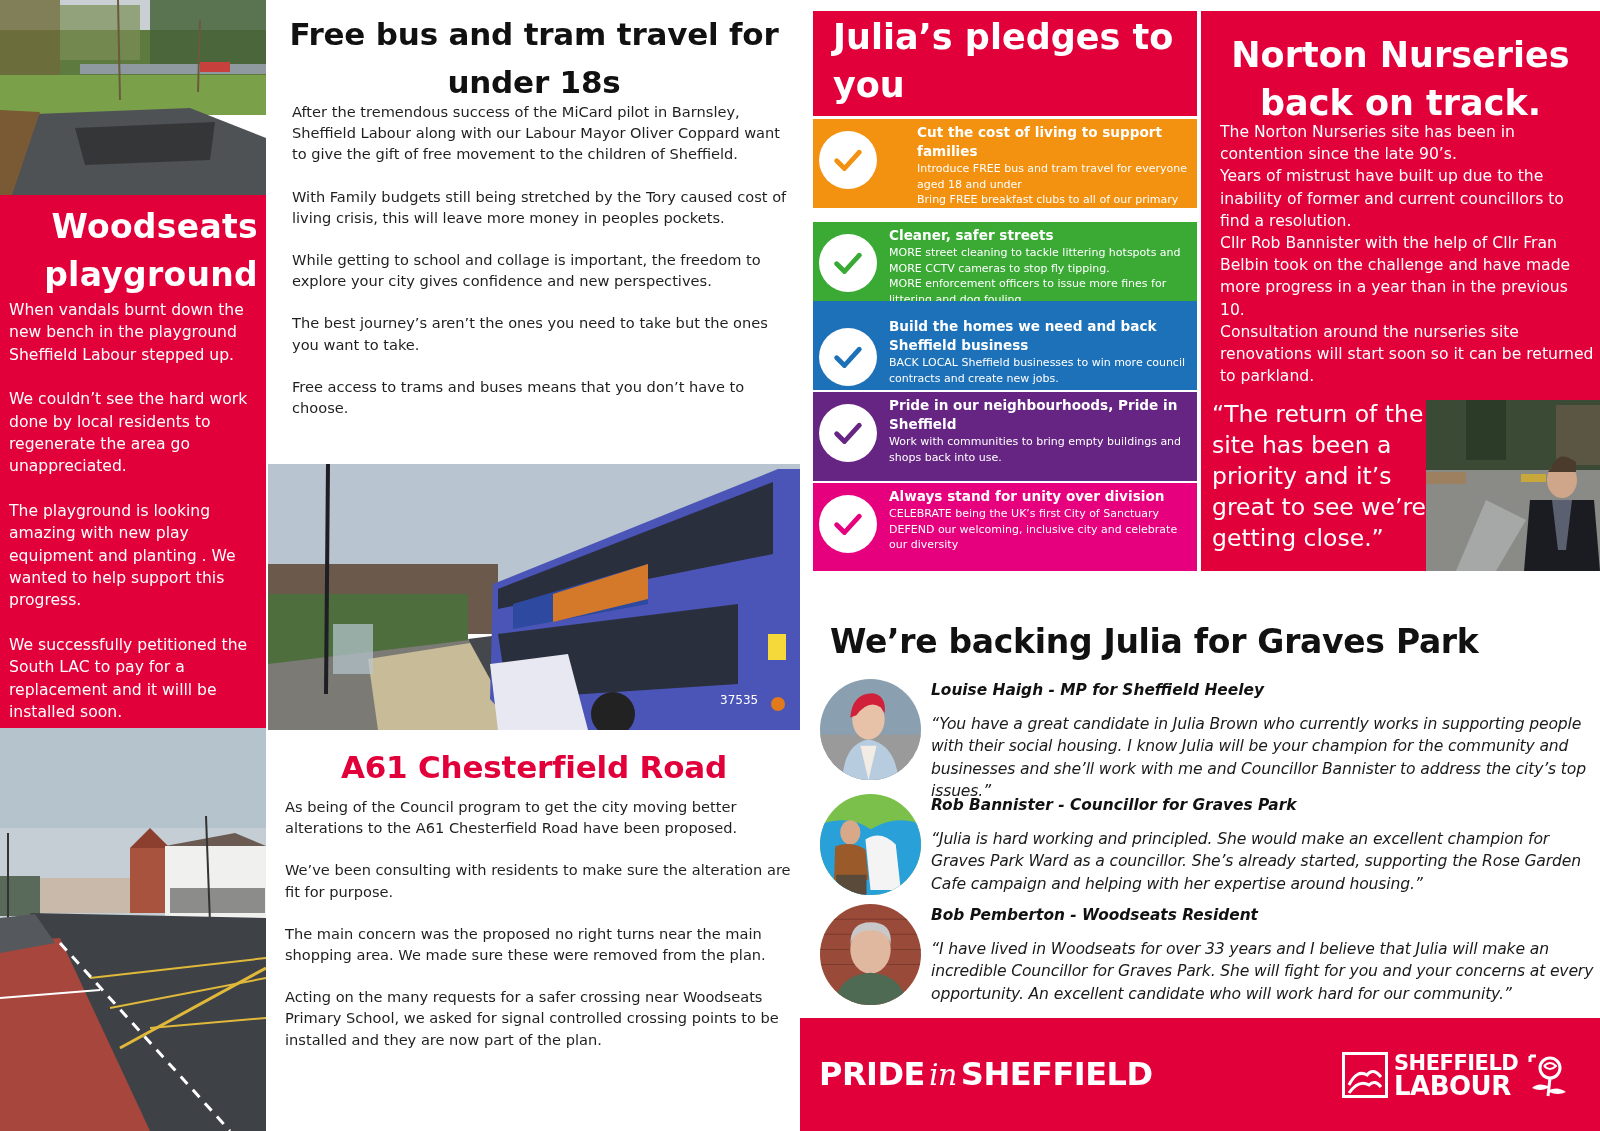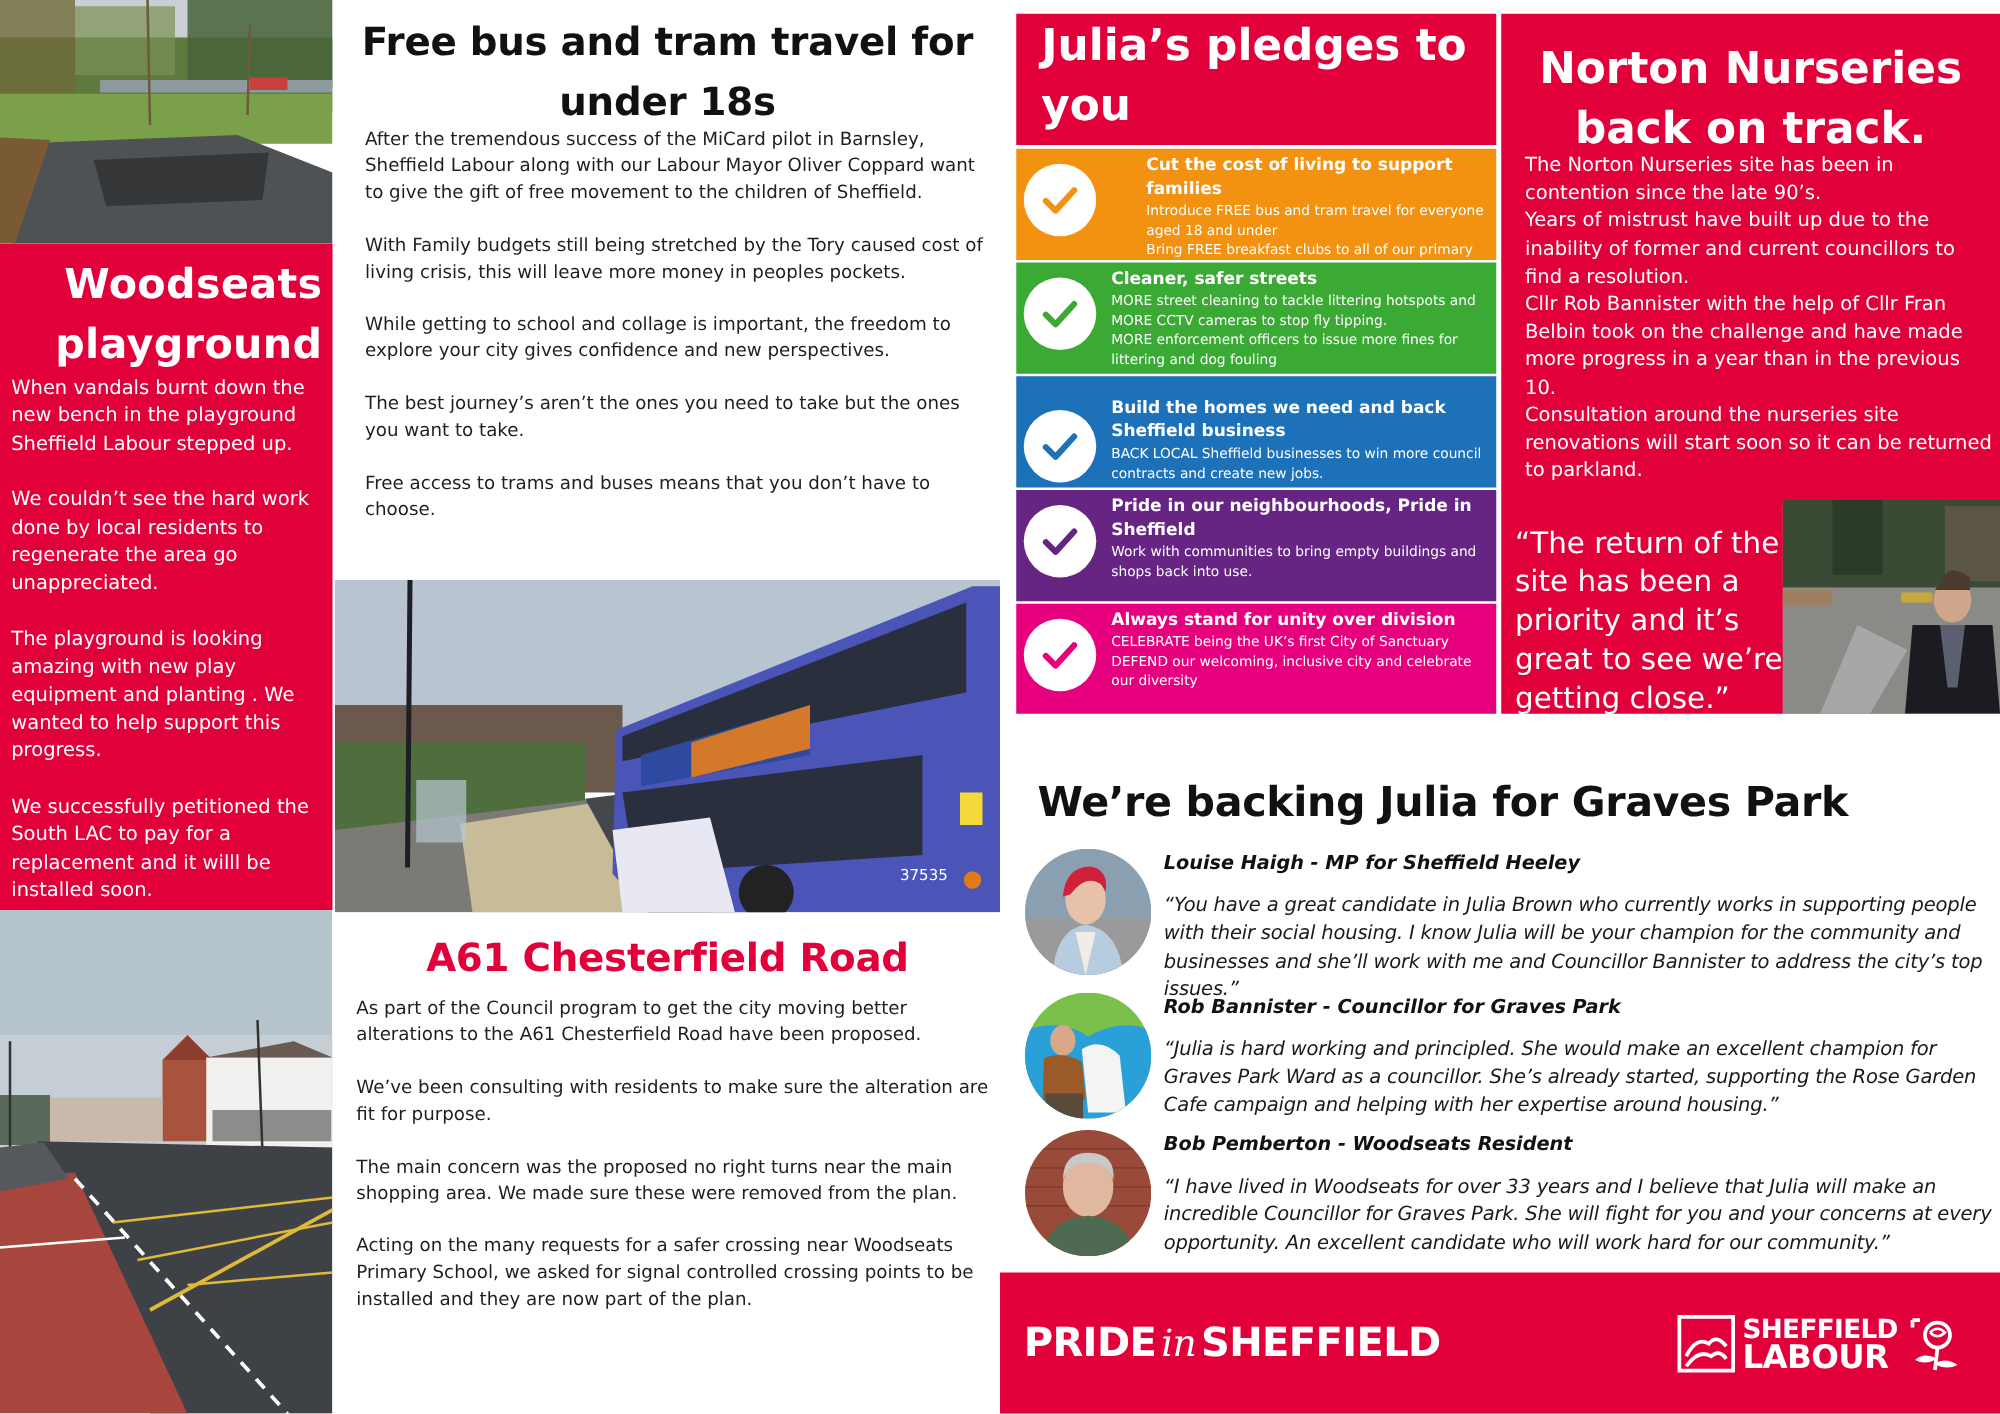--- a/index.html
+++ b/index.html
@@ -28,32 +28,32 @@
   
   #pledges-header { left: 813px; top: 11px; width: 384px; height: 105px; padding-top: 2px; }
   #pledges-title { font-weight: bold; font-size: 35px; line-height: 48px; text-align: left; color: #fff; padding-left: 20px; }
   .pledge { position: absolute; left: 813px; width: 384px; display: flex; align-items: flex-start; padding: 4px 8px 4px 6px; }
   .pledge .check { flex: 0 0 58px; height: 58px; border-radius: 50%; background: #fff; margin-right: 12px; display: flex; align-items: center; justify-content: center; }
   .pledge .check svg { width: 34px; height: 34px; }
   .pledge .ptext { flex: 1; color: #fff; }
   .pledge .ptitle { font-weight: bold; font-size: 13.6px; line-height: 19px; }
   .pledge .pline { font-size: 11px; line-height: 15.5px; }
   #pledge-0 { top: 119px; height: 89px; background: #f39110; gap: 28px; }
-  #pledge-1 { top: 210px; height: 89px; background: #3aaa35; }
+  #pledge-1 { top: 222px; height: 89px; background: #3aaa35; }
   #pledge-2 { top: 301px; height: 89px; background: #1d71b8; align-items: flex-end; }
   #pledge-3 { top: 392px; height: 89px; background: #662483; }
   #pledge-4 { top: 483px; height: 88px; background: #e6007e; }
   #pledge-0 .check, #pledge-1 .check, #pledge-2 .check, #pledge-3 .check, #pledge-4 .check { margin-top: 8px; }
 
   
   #norton-panel { left: 1201px; top: 11px; width: 399px; height: 560px; }
   #norton-title { position: absolute; left: 0; top: 20px; width: 399px; font-weight: bold; font-size: 35px; line-height: 48px; text-align: center; color: #fff; }
   #norton-body { position: absolute; left: 19px; top: 110px; width: 375px; }
   #norton-body p { font-size: 15.6px; line-height: 22.2px; color: #fff; }
-  #norton-quote { position: absolute; left: 11px; top: 388px; width: 220px; font-size: 23.5px; line-height: 31px; color: #fff; margin-top: 20px; }
+  #norton-quote { position: absolute; left: 11px; top: 388px; width: 220px; font-size: 23.5px; line-height: 31px; color: #fff; }
   #norton-photo { left: 1426px; top: 400px; width: 174px; height: 171px; }
 
   
   #backing-title { left: 830px; top: 620px; width: 760px; font-weight: bold; font-size: 33px; line-height: 44px; color: #111; letter-spacing: -0.3px; }
   .endorse { position: absolute; left: 820px; width: 780px; }
   .endorse .avatar { position: absolute; left: 0; top: 0; width: 101px; height: 101px; border-radius: 50%; overflow: hidden; }
   .endorse .avatar svg { width: 100%; height: 100%; display: block; }
   .endorse .etext { position: absolute; left: 111px; top: 0; width: 665px; font-style: italic; }
   .endorse .ename { font-weight: bold; font-size: 15.4px; line-height: 22px; color: #111; }
   .endorse .equote { font-size: 15.6px; line-height: 22.4px; color: #1a1a1a; letter-spacing: -0.15px; margin-top: 12px; }
@@ -153,21 +153,21 @@
     <polygon points="222,200 300,190 320,266 230,266" fill="#e8e8f2"></polygon>
     <circle cx="345" cy="250" r="22" fill="#222"></circle>
     <text x="452" y="240" fill="#ffffff" font-size="12" font-family="DejaVu Sans, sans-serif">37535</text>
     <rect x="500" y="170" width="18" height="26" fill="#f5d83a"></rect>
     <circle cx="510" cy="240" r="7" fill="#e07a1a"></circle>
   </svg>
 </div>
 
 <div id="a61-title" class="abs">A61 Chesterfield Road</div>
 <div id="a61-body" class="abs">
-  <p>As part of the Council program to get the city moving better alterations to the A61 Chesterfield Road have been proposed.</p>
+  <p>As being of the Council program to get the city moving better alterations to the A61 Chesterfield Road have been proposed.</p>
   <p>We’ve been consulting with residents to make sure the alteration are fit for purpose.</p>
   <p>The main concern was the proposed no right turns near the main shopping area. We made sure these were removed from the plan.</p>
   <p>Acting on the many requests for a safer crossing near Woodseats Primary School, we asked for signal controlled crossing points to be installed and they are now part of the plan.</p>
 </div>
 
 <div id="pledges-header" class="abs red">
   <div id="pledges-title">Julia’s pledges to you</div>
 </div>
 
 <div id="pledge-0" class="pledge">

